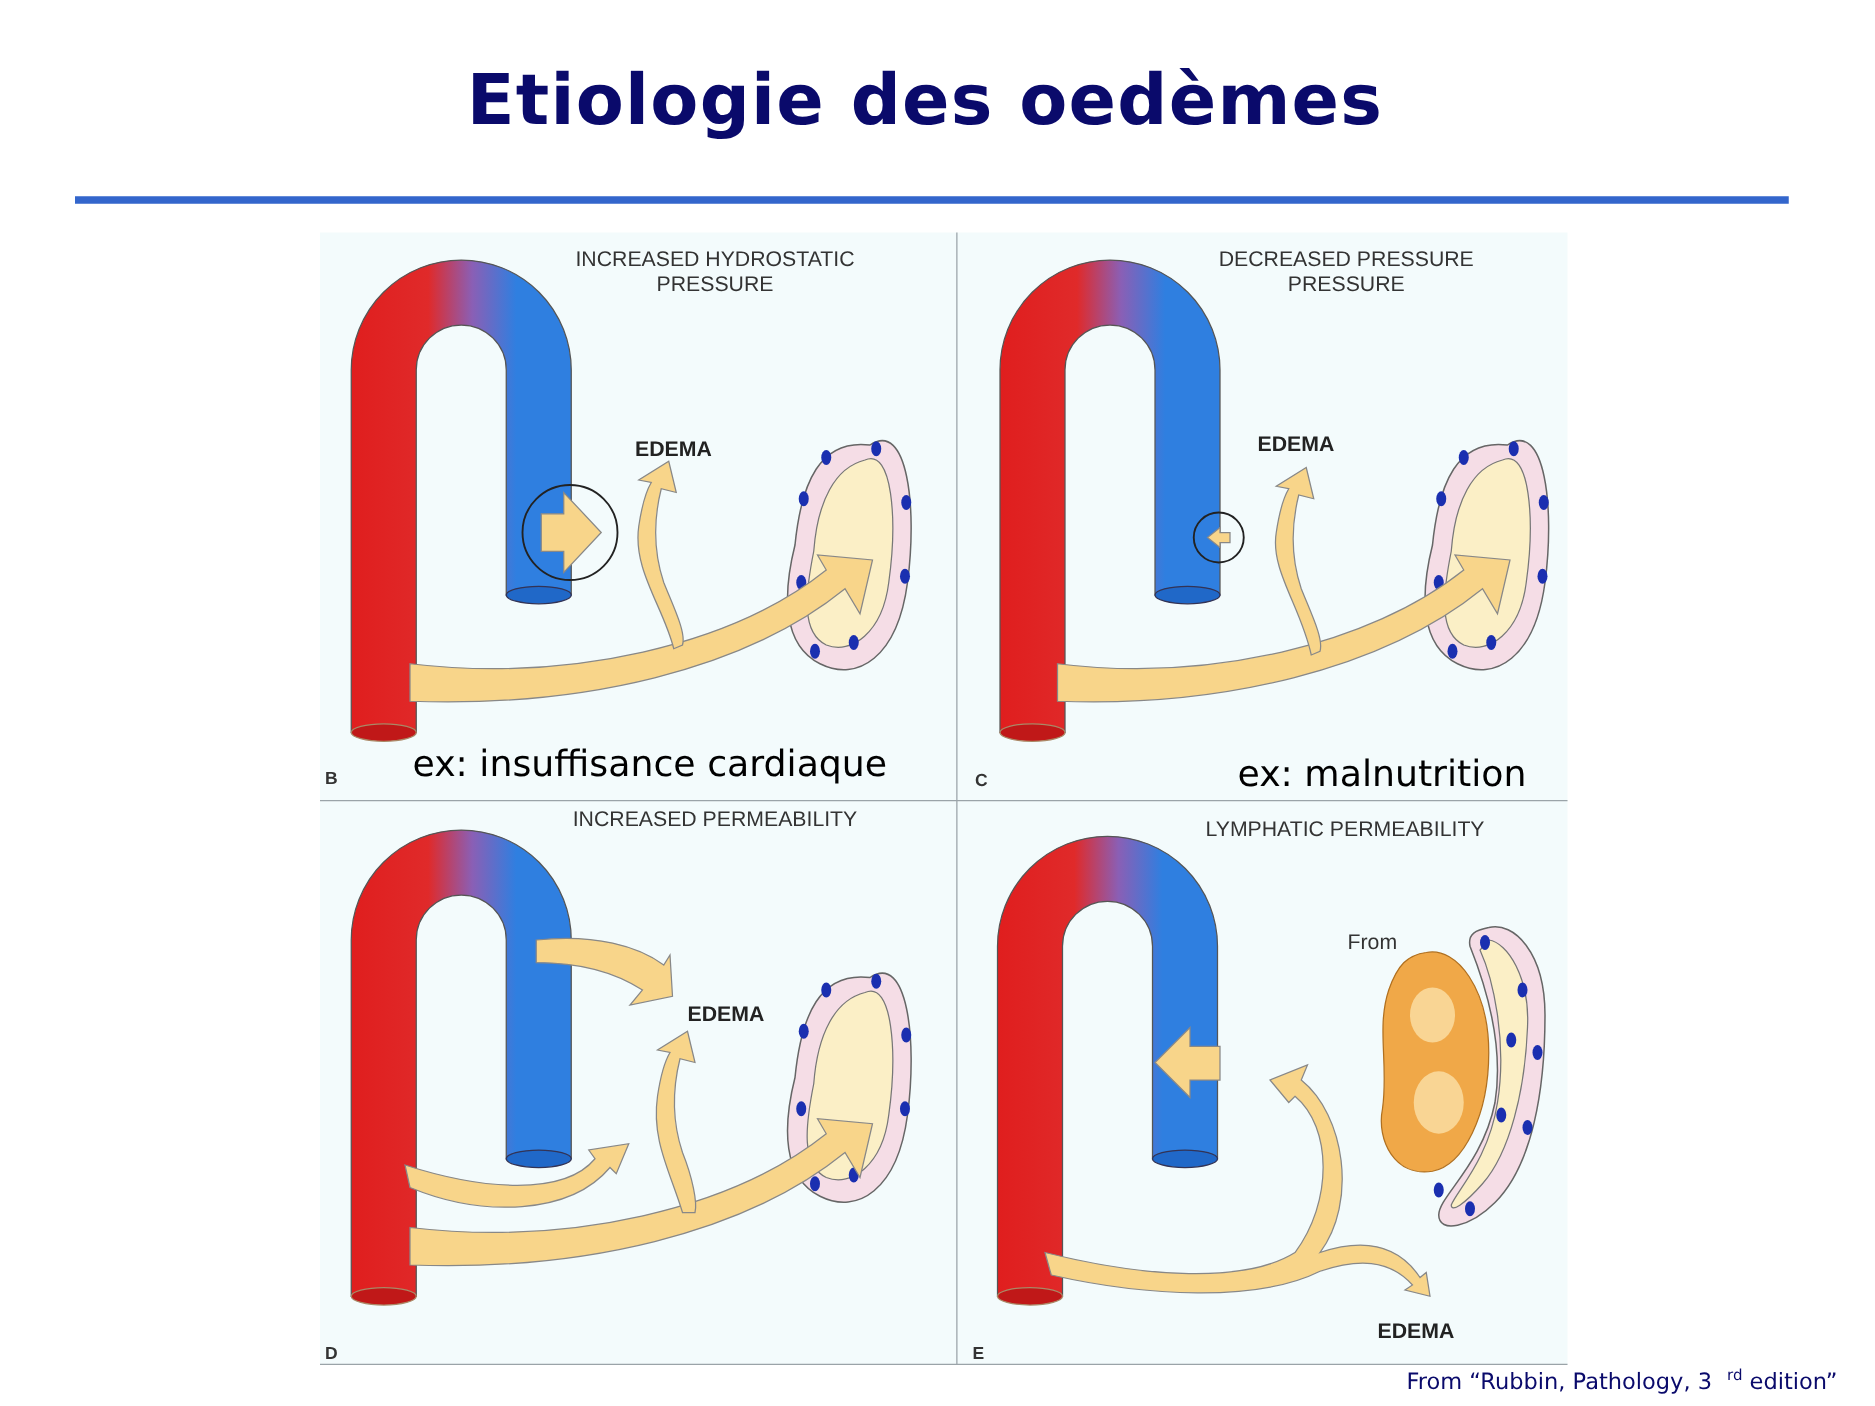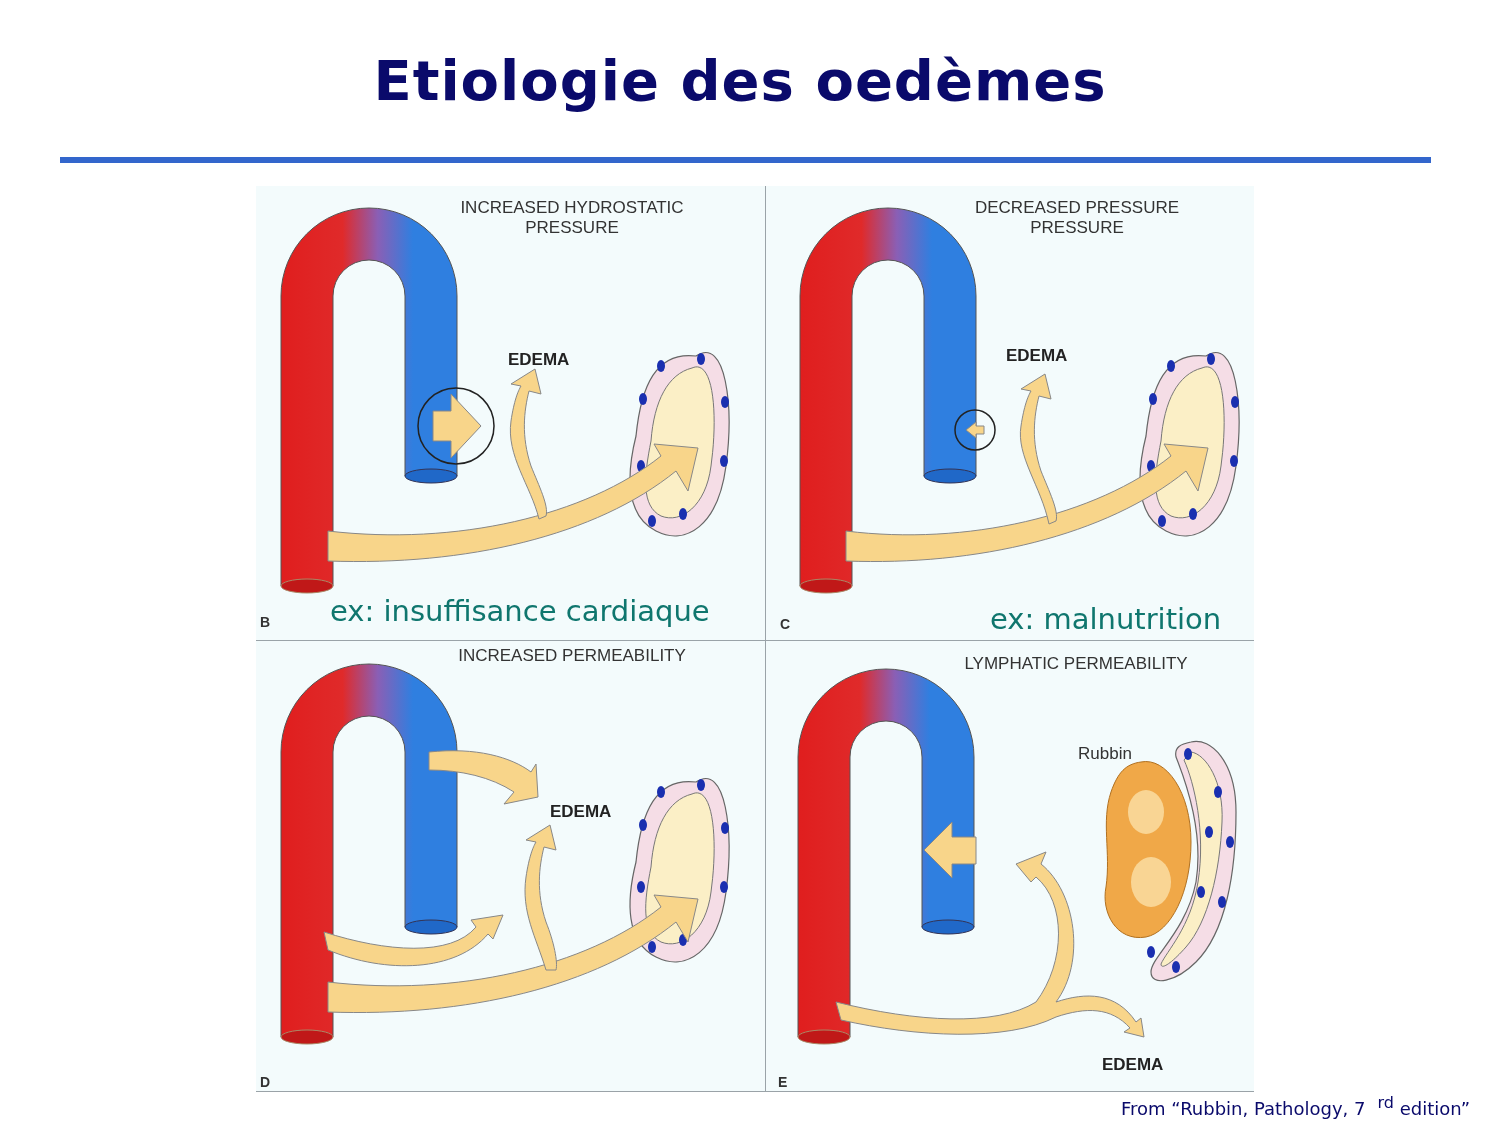--- a/index.html
+++ b/index.html
@@ -9,23 +9,23 @@
   .figure { position:absolute; left:256px; top:186px; width:998px; height:906px; background:#f3fbfc; }
   .panel { position:absolute; width:498px; height:452px; }
   .panel svg { position:absolute; left:0; top:0; }
   .vsep { position:absolute; left:509px; top:0; width:1px; height:906px; background:#9aa3a8; }
   .hsep { position:absolute; left:0; top:454px; width:998px; height:1px; background:#9aa3a8; }
   .bsep { position:absolute; left:0; top:905px; width:998px; height:1px; background:#9aa3a8; }
   .ptitle { position:absolute; font-family:"Liberation Sans", sans-serif; font-size:17px; color:#333; text-align:center; line-height:20px; }
   .edema { position:absolute; font-family:"Liberation Sans", sans-serif; font-size:17px; font-weight:bold; color:#222; }
   .tumor { position:absolute; font-family:"Liberation Sans", sans-serif; font-size:17px; color:#333; }
   .plabel { position:absolute; font-family:"Liberation Sans", sans-serif; font-size:14px; font-weight:bold; color:#333; }
-  .example { position:absolute; font-family:"DejaVu Sans", sans-serif; font-size:29px; color:#0f766e; white-space:nowrap; }
+  .example { position:absolute; font-family:"DejaVu Sans", sans-serif; font-size:29px; color:#000000; white-space:nowrap; }
   .source { position:absolute; right:30px; top:1093px; font-family:"DejaVu Sans", sans-serif; font-size:18px; color:#0a0a6b; }
-  .source sup { font-size:16px;padding-left:12px; }
+  .source sup { font-size:12px;padding-left:12px; }
 </style>
 </head>
 <body>
 
 <div class="title">Etiologie des oedèmes</div>
 <div class="rule"></div>
 
 <div class="figure">
 
   <svg width="0" height="0" style="position:absolute">
@@ -146,23 +146,23 @@
           <ellipse cx="385" cy="310" rx="4" ry="6"></ellipse>
           <ellipse cx="410" cy="325" rx="4" ry="6"></ellipse>
         </g>
       <path d="M375,120 C400,115 425,150 425,200 C425,250 405,290 380,295 C350,300 335,270 340,245 C345,210 335,180 345,150 C352,130 360,122 375,120 Z" fill="#f0a848" stroke="#b07020" stroke-width="1"></path>
       <ellipse cx="380" cy="170" rx="18" ry="22" fill="#fbe0a8" opacity="0.8"></ellipse>
       <ellipse cx="385" cy="240" rx="20" ry="25" fill="#fbe0a8" opacity="0.8"></ellipse>
       <path d="M210,195 L186,195 L186,180 L158,208 L186,236 L186,222 L210,222 Z" fill="#f8d58a" stroke="#888" stroke-width="1"></path>
       <path d="M70,360 C150,380 230,385 270,360 C300,320 300,260 270,235 L265,240 L250,222 L280,210 L275,222 C310,250 320,320 290,360 C320,350 350,350 370,380 L375,376 L378,395 L358,390 L364,386 C345,365 320,365 290,375 C240,400 150,395 75,378 Z" fill="#f8d58a" stroke="#888" stroke-width="1"></path>
     </svg>
     <div class="ptitle" style="left:170px;top:12px;width:280px;">LYMPHATIC PERMEABILITY</div>
-    <div class="tumor" style="left:312px;top:102px;">Rubbin</div>
+    <div class="tumor" style="left:312px;top:102px;">From</div>
     <div class="edema" style="left:336px;top:413px;">EDEMA</div>
     <div class="plabel" style="left:12px;top:432px;">E</div>
   </div>
 
   <div class="vsep"></div>
   <div class="hsep"></div>
   <div class="bsep"></div>
 </div>
 
-<div class="source"><span>From “Rubbin, Pathology, 7</span><sup>rd</sup><span> edition”</span></div>
+<div class="source"><span>From “Rubbin, Pathology, 3</span><sup>rd</sup><span> edition”</span></div>
 
 </body></html>

